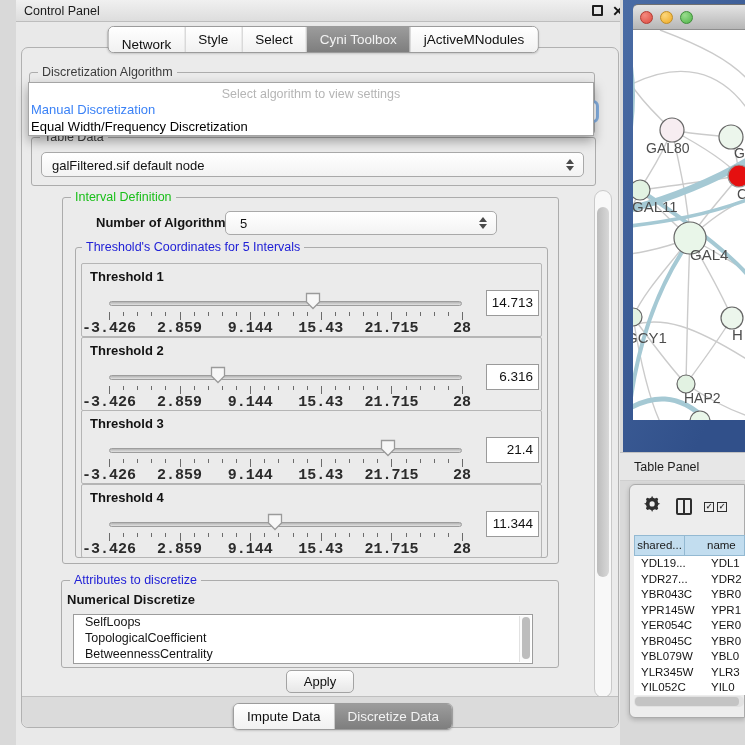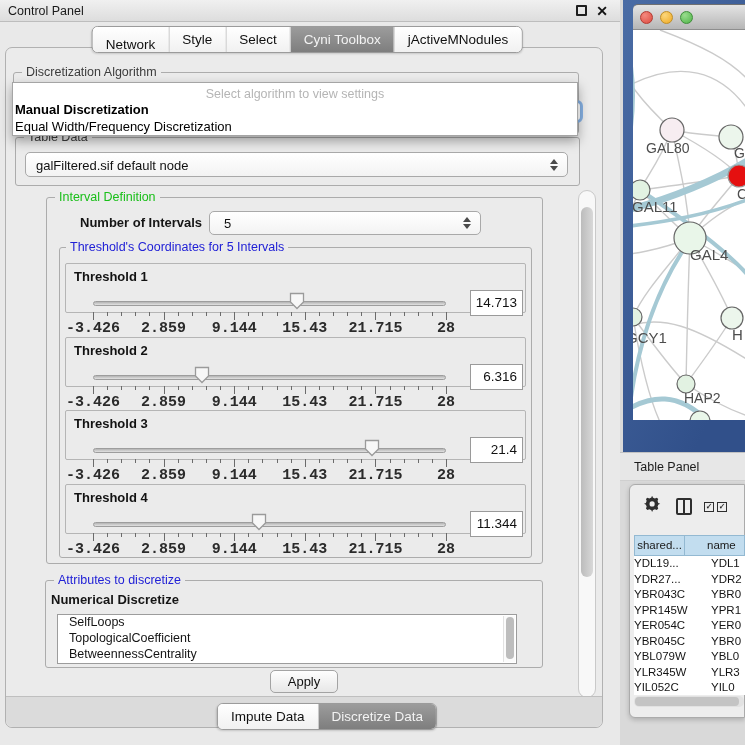--- a/index.html
+++ b/index.html
@@ -1,21 +1,21 @@
 <!DOCTYPE html>
 <html><head>
 <meta charset="utf-8">
 <style>
   * { margin:0; padding:0; box-sizing:border-box; }
   html,body { width:745px; height:745px; overflow:hidden; }
   body { font-family:"Liberation Sans", sans-serif; background:#D9D9D9; position:relative; }
   .abs { position:absolute; }
 
   
-  .cp-window { left:0; top:0; width:620px; height:745px; background:#E9E9E9; }
+  .cp-window { left:16px; top:0; width:620px; height:745px; background:#E9E9E9; }
   .cp-titlebar { left:0; top:0; width:620px; height:22px;
       background:linear-gradient(#F0F0F0,#DDDDDD); border-bottom:1px solid #BDBDBD; }
   .cp-title { left:8px; top:0; line-height:22px; font-size:12.5px; color:#1A1A1A; }
   .float-btn { right:33px; top:5px; width:11px; height:11px; border:2px solid #1E1E1E; border-radius:1px; }
   .close-btn { right:12px; top:2px; font-size:14px; font-weight:bold; color:#111; line-height:18px; }
 
   .segmented { display:inline-flex; border:1px solid #9B9B9B; border-radius:6px; overflow:hidden;
       background:#FFF; box-shadow:0 1px 2px rgba(0,0,0,0.15); z-index:6; }
   .seg-tab { padding:0 13px; height:25px; line-height:25px; font-size:13.5px; color:#101010;
       background:linear-gradient(#FFFFFF,#F1F1F1); border-left:1px solid #C8C8C8;
@@ -46,33 +46,33 @@
   .spinner:after { bottom:0; border-top:5px solid #4A4A4A; }
 
   .algo-group { left:7px; top:24px; width:566px; height:62px; }
   .focus-ring { left:559px; top:52px; width:18px; height:23px; border:3px solid #85B0E2;
       border-radius:6px; background:#FFF; z-index:4; }
 
   .popup { position:absolute; left:12px; top:82px; width:566px; height:54px; background:#FFFFFF;
       border:1px solid #A5A5A5; box-shadow:0 5px 11px rgba(0,0,0,0.35); z-index:60; }
   .popup-hint { position:absolute; top:4px; left:0; width:100%; text-align:center;
       font-size:12.5px; color:#B5B5B5; }
-  .popup-opt0 { position:absolute; left:2px; top:19px; font-size:13px; font-weight:bold; color:#000000; }
+  .popup-opt0 { position:absolute; left:2px; top:19px; font-size:13px; font-weight:normal; color:#3b82f6; }
   .popup-opt1 { position:absolute; left:2px; top:36px; font-size:13px; color:#000; }
 
   .table-group { left:9px; top:89px; width:565px; height:49px; }
   .table-combo { position:absolute; left:9px; top:14px; width:543px; height:25px; line-height:23px; }
 
   .interval-group { left:40px; top:149px; width:497px; height:367px; }
   .noi-label { left:33px; top:17px; font-size:13px; font-weight:bold; color:#151515; }
   .noi-combo { left:162px; top:13px; width:272px; height:24px; line-height:22px; }
   .noi-combo .combo-text { padding-left:14px; }
 
   .thr-group { left:12px; top:49px; width:473px; height:311px; }
-  .thr-panel { position:absolute; left:5px; width:461px; height:50px;
+  .thr-panel { position:absolute; left:5px; width:461px; height:74px;
       border:1px solid #B5B5B5; border-radius:2px; background:#EBEBEB; }
   .thr-label { position:absolute; left:8px; top:5px; font-size:13px; font-weight:bold; color:#121212; }
   .thr-track { position:absolute; left:27px; top:37px; width:353px; height:5px; border-radius:3px;
       background:linear-gradient(#B3B3B3,#E2E2E2); border:1px solid #9D9D9D; }
   .thr-thumb { position:absolute; top:28px; width:16px; height:18px; margin-left:-8px; }
   .thr-ticks { position:absolute; left:27px; top:48px; width:353px; height:8px; }
   .tick { position:absolute; top:0; width:1px; background:#6B6B6B; }
   .thr-ticklabels { position:absolute; left:27px; top:56px; width:353px; height:12px; }
   .ticklabel { position:absolute; transform:translateX(-50%); font-size:15px; font-weight:bold;
       color:#2B2B2B; white-space:nowrap;font-family:Liberation Mono, monospace; }
@@ -121,21 +121,21 @@
   .tp-colicon:after { content:""; position:absolute; left:5px; top:0; width:2px; height:13px; background:#2E2E2E; }
   .tp-check { top:17px; width:10px; height:10px; border:1.5px solid #2E2E2E; font-size:8px;
       line-height:8px; text-align:center; color:#2E2E2E; font-weight:bold; }
   .tp-header { left:4px; top:50px; width:111px; height:21px; display:flex; overflow:hidden; }
   .tp-hcell { background:#C2DDEF; border:1px solid #93B9D2; font-size:11.5px; color:#1A1A1A;
       line-height:19px; white-space:nowrap; }
   .tp-hcell.c1 { width:74px; text-align:center; }
   .tp-hcell.c2 { flex:1 0 60px; border-left:none; padding-left:22px; }
   .tp-body { left:4px; top:71px; width:111px; height:139px; background:#FFF; overflow:hidden; }
   .tp-row { display:flex; height:15.5px; line-height:15.5px; font-size:11.5px; color:#141414; white-space:nowrap; }
-  .tp-c1 { width:77px; padding-left:0; overflow:hidden; }
+  .tp-c1 { width:77px; padding-left:7px; overflow:hidden; }
   .tp-c2 { flex:1; overflow:hidden; }
   .tp-hscroll { left:4px; top:211px; width:110px; height:11px; background:#E2E2E2; border-radius:5px; }
   .tp-hthumb { position:absolute; left:1px; top:1px; width:104px; height:9px; background:#C4C4C4; border-radius:4px; }
 
   svg text { font-family:"Liberation Sans", sans-serif; }
 </style>
 </head>
 <body>
 
 <div class="abs cp-window">
@@ -155,21 +155,21 @@
     <div class="abs group table-group">
       <span class="group-title">Table Data</span>
       <div class="combo table-combo">
         <span class="combo-text">galFiltered.sif default node</span>
         <span class="spinner"></span>
       </div>
     </div>
 
     <div class="abs group interval-group">
       <span class="group-title gt-green">Interval Definition</span>
-      <div class="abs noi-label">Number of Intervals</div>
+      <div class="abs noi-label">Number of Algorithm</div>
       <div class="abs combo noi-combo">
         <span class="combo-text">5</span>
         <span class="spinner"></span>
       </div>
       <div class="abs group thr-group">
         <span class="group-title gt-blue" style="left:6px">Threshold's Coordinates for 5 Intervals</span>
         <div id="thr-container">
             <div class="thr-panel" style="top: 15px;">
               <div class="thr-label">Threshold 1</div>
               <div class="thr-track"></div>

